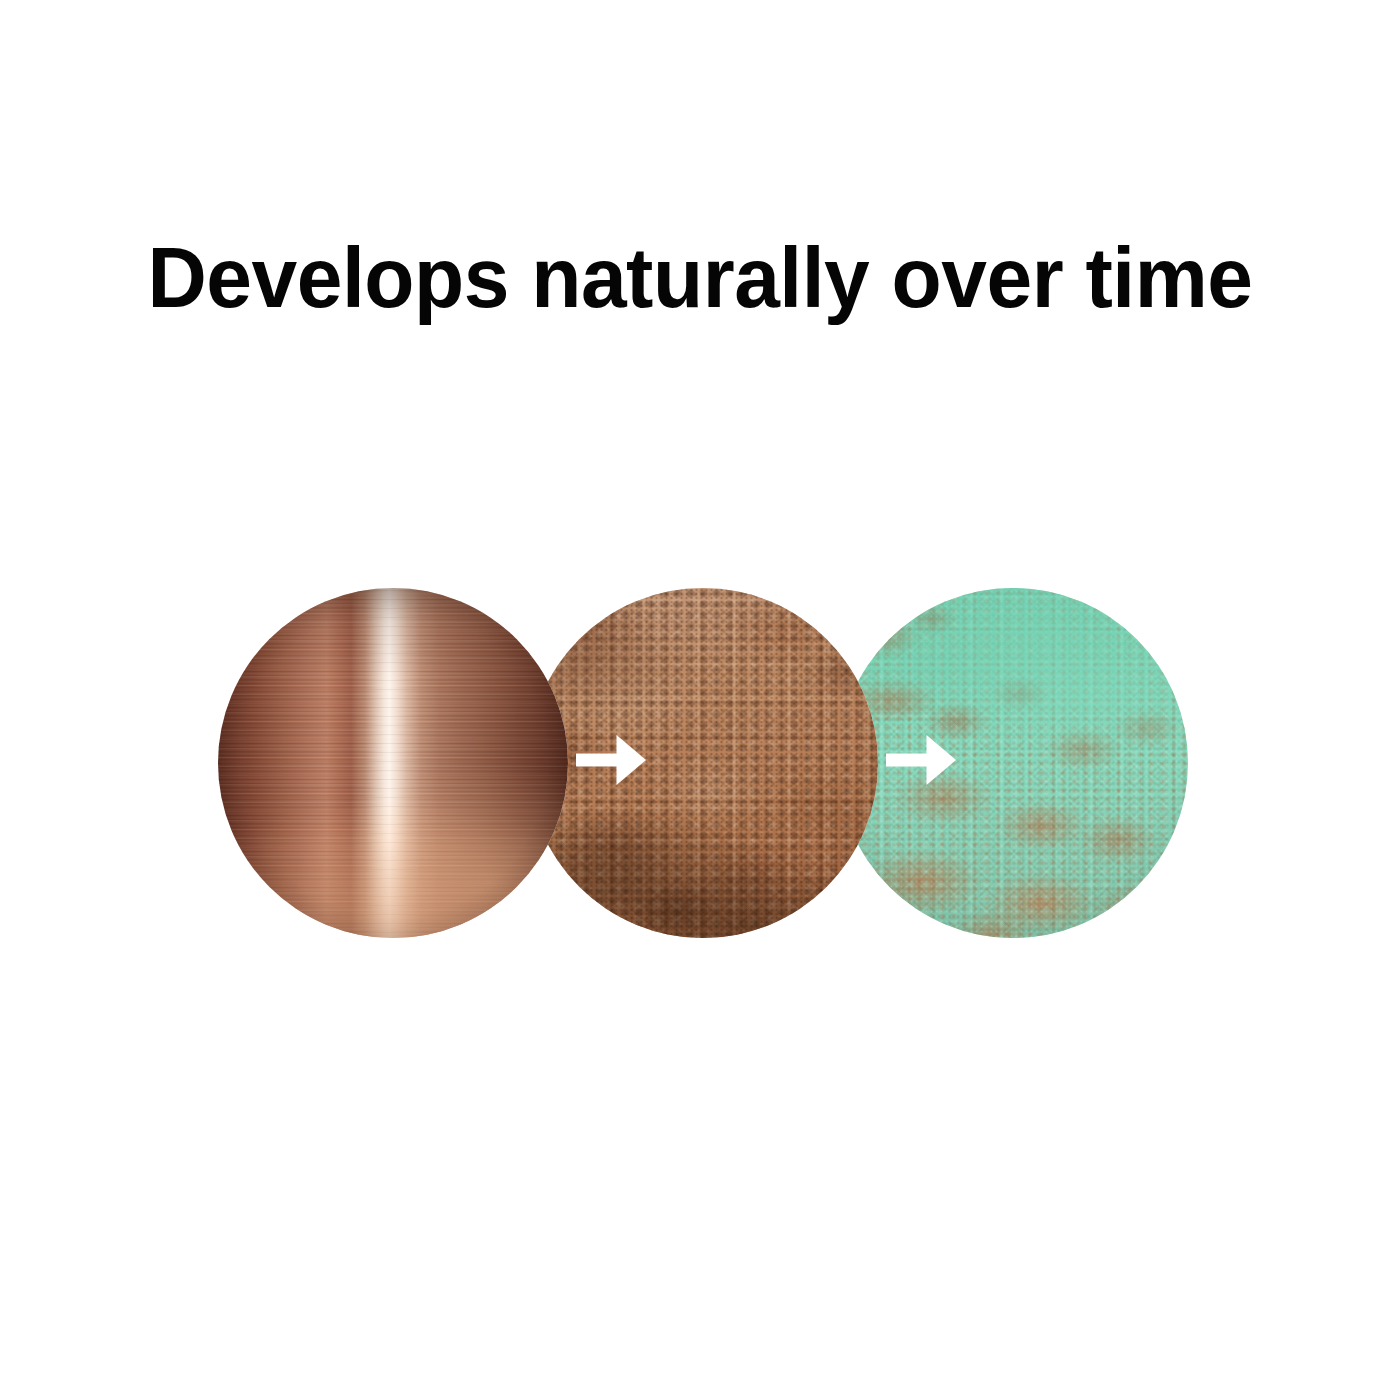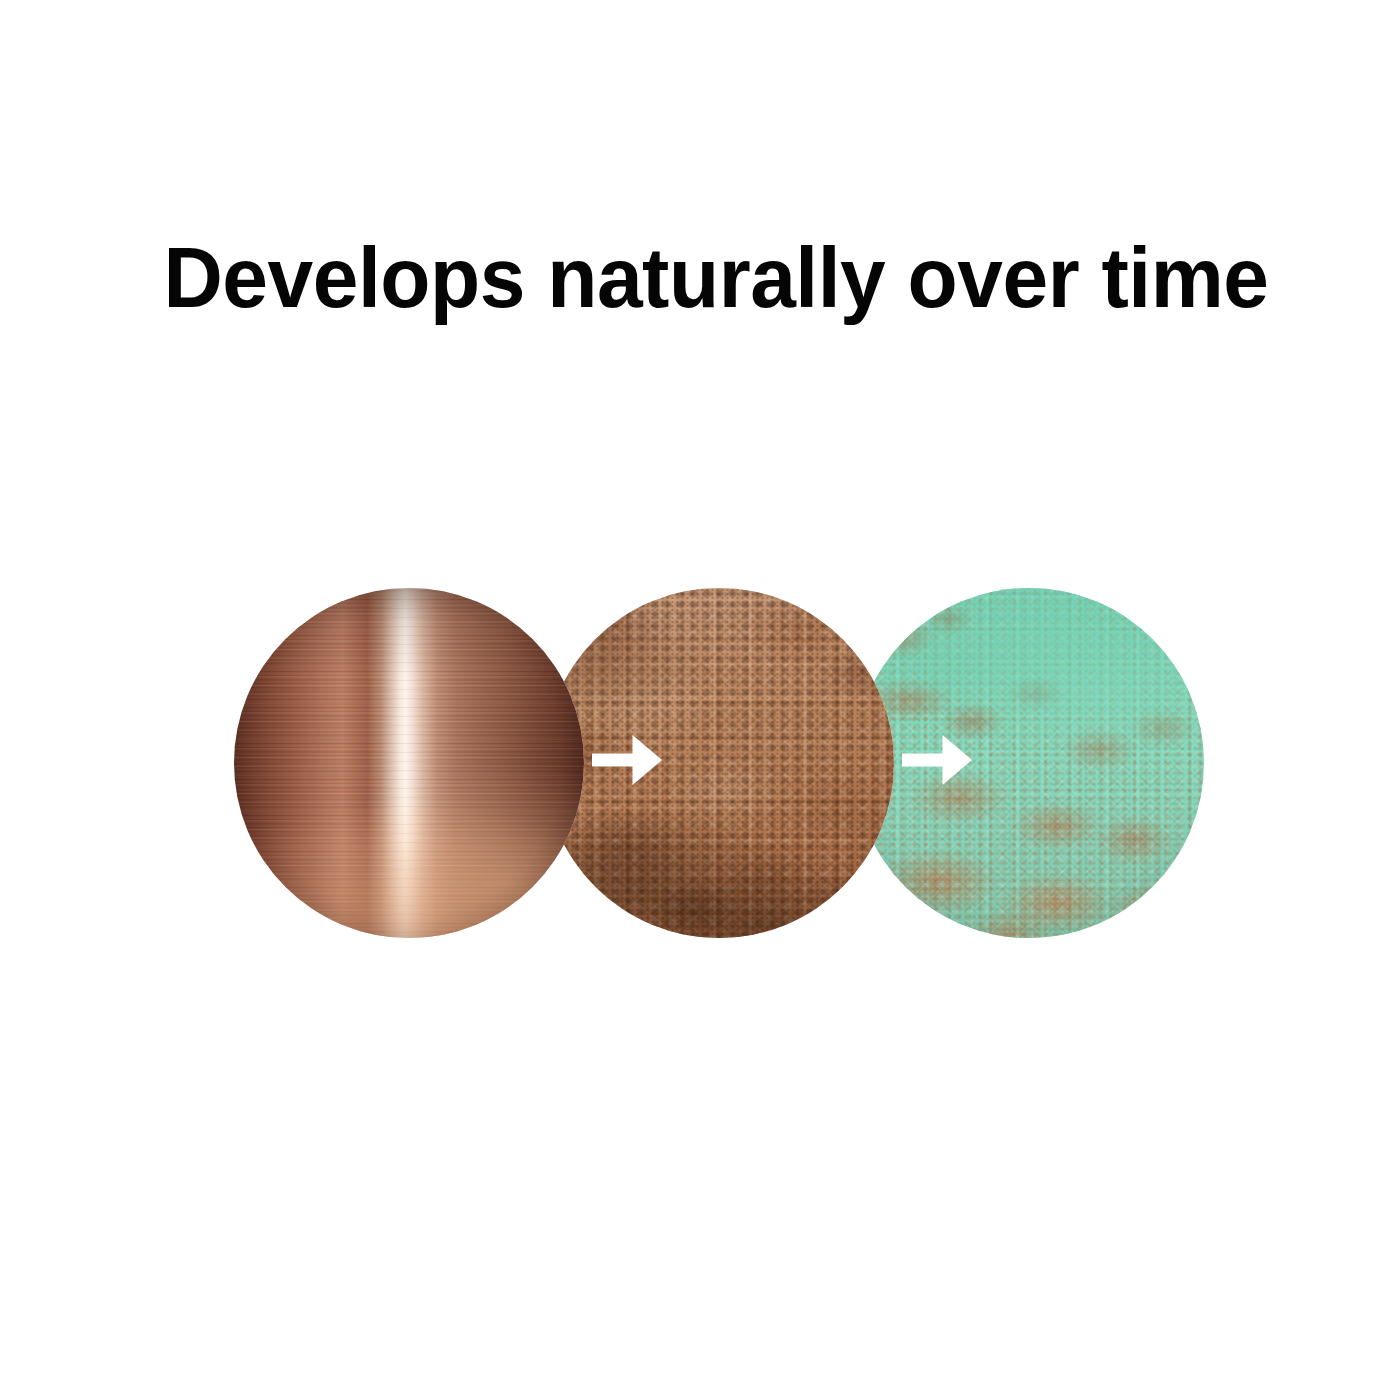--- a/index.html
+++ b/index.html
@@ -14,21 +14,20 @@
     font-family: "Liberation Sans", "DejaVu Sans", sans-serif;
     position: relative;
   }
 
   #stage {
     position: absolute;
     left: 0; top: 0;
     width: 1304px;
     height: 1400px;
     background: #ffffff;
-    margin-left: 16px;
   }
 
   
   #page-title {
     position: absolute;
     left: 0;
     top: 232px;
     width: 1400px;
     text-align: center;
     font-family: "Liberation Sans Narrow", "Liberation Sans", "DejaVu Sans", sans-serif;

